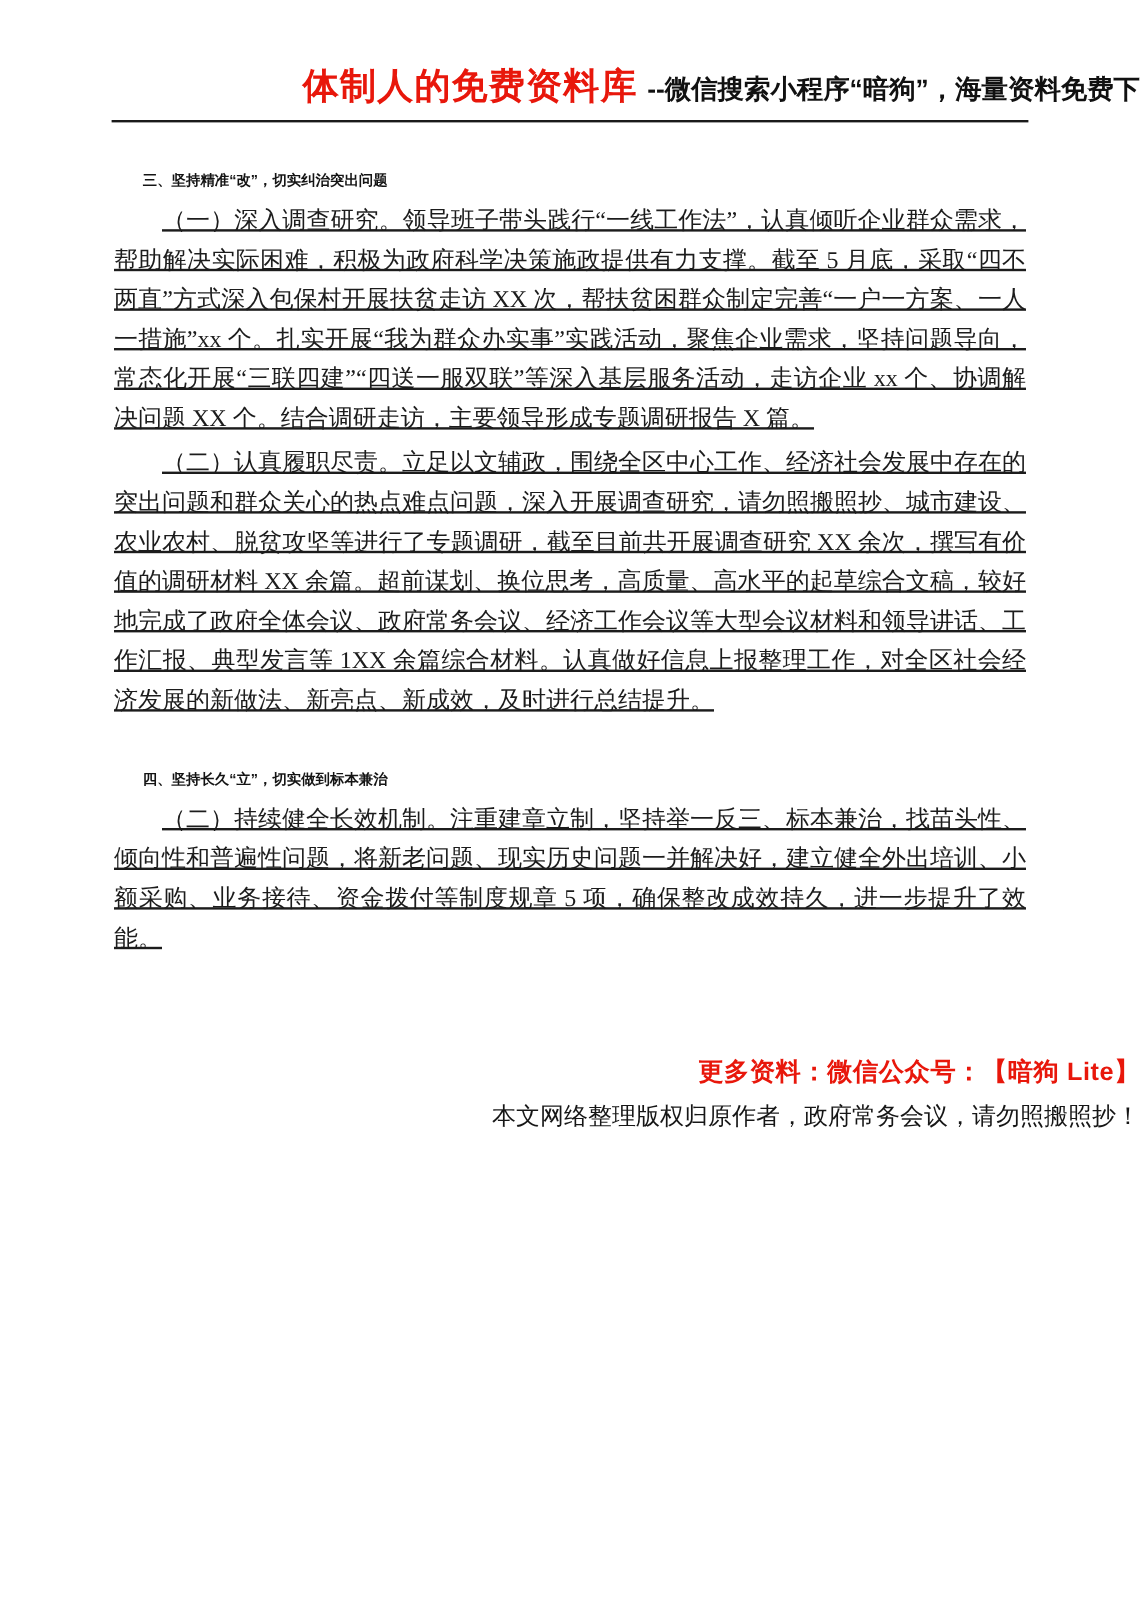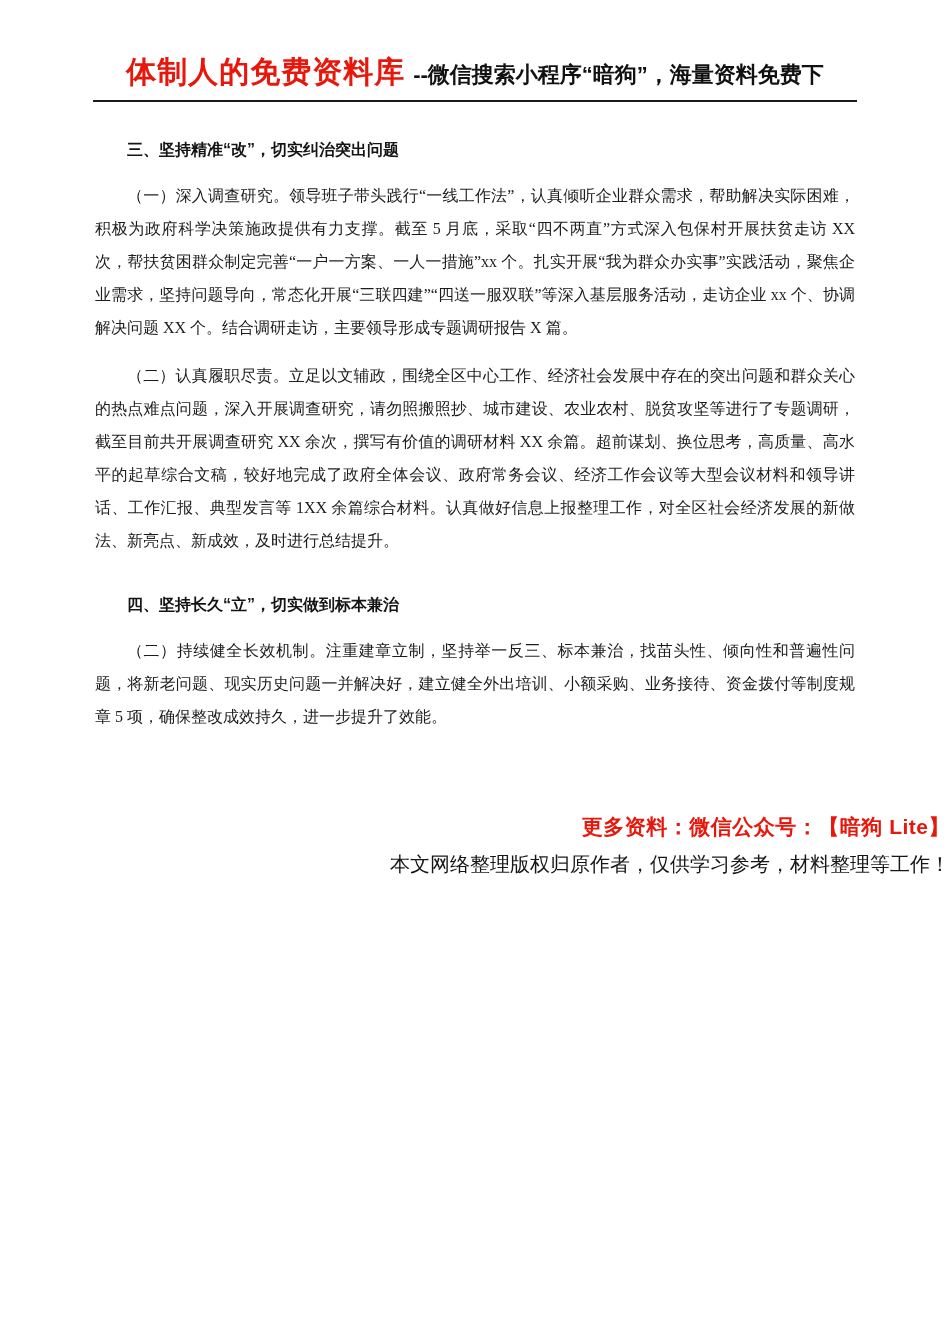--- a/index.html
+++ b/index.html
@@ -8,21 +8,21 @@
     width: 950px;
     min-height: 1344px;
     margin: 0 auto;
     background: #ffffff;
     box-sizing: border-box;
     font-family: "Liberation Serif", "DejaVu Serif", serif;
     color: #212121;
   }
   .header {
     padding-top: 52px;
-    text-align: center;
+    text-align: right;
     white-space: nowrap;
     font-family: "Liberation Sans", "DejaVu Sans", sans-serif;
   }
   .brand {
     color: #e8170b;
     font-size: 30px;
     font-weight: bold;
     letter-spacing: 1px;
     vertical-align: baseline;
   }
@@ -35,35 +35,36 @@
   }
   .rule {
     margin: 7px 93px 0 93px;
     border: none;
     border-top: 2px solid #1a1a1a;
     height: 0;
   }
   .content { padding: 34px 95px 0 95px; }
   .sec-heading {
     font-family: "Liberation Sans", "DejaVu Sans", sans-serif;
-    font-size: 16px;
+    font-size: 12px;
     font-weight: bold;
     color: #141414;
     text-indent: 2em;
     margin: 34px 0 0 0;
     line-height: 28px;
   }
   .content .sec-heading:first-child { margin-top: 0; }
   .body-para {
-    font-size: 16px;
+    font-size: 20px;
     line-height: 33px;
     text-align: justify;
     text-indent: 2em;
-    margin: 15px 0 0 0;
+    margin: 4px 0 0 0;
     color: #1c1c1c;
+    text-decoration: underline;
   }
   .footer {
     margin-top: 80px;
     text-align: right;
     font-family: "Liberation Sans", "DejaVu Sans", sans-serif;
   }
   .promo {
     color: #e8170b;
     font-size: 21px;
     font-weight: bold;
@@ -90,16 +91,16 @@
     <div class="sec-heading">三、坚持精准“改”，切实纠治突出问题</div>
     <p class="body-para">（一）深入调查研究。领导班子带头践行“一线工作法”，认真倾听企业群众需求，帮助解决实际困难，积极为政府科学决策施政提供有力支撑。截至 5 月底，采取“四不两直”方式深入包保村开展扶贫走访 XX 次，帮扶贫困群众制定完善“一户一方案、一人一措施”xx 个。扎实开展“我为群众办实事”实践活动，聚焦企业需求，坚持问题导向，常态化开展“三联四建”“四送一服双联”等深入基层服务活动，走访企业 xx 个、协调解决问题 XX 个。结合调研走访，主要领导形成专题调研报告 X 篇。</p>
     <p class="body-para">（二）认真履职尽责。立足以文辅政，围绕全区中心工作、经济社会发展中存在的突出问题和群众关心的热点难点问题，深入开展调查研究，请勿照搬照抄、城市建设、农业农村、脱贫攻坚等进行了专题调研，截至目前共开展调查研究 XX 余次，撰写有价值的调研材料 XX 余篇。超前谋划、换位思考，高质量、高水平的起草综合文稿，较好地完成了政府全体会议、政府常务会议、经济工作会议等大型会议材料和领导讲话、工作汇报、典型发言等 1XX 余篇综合材料。认真做好信息上报整理工作，对全区社会经济发展的新做法、新亮点、新成效，及时进行总结提升。</p>
 
     <div class="sec-heading">四、坚持长久“立”，切实做到标本兼治</div>
     <p class="body-para">（二）持续健全长效机制。注重建章立制，坚持举一反三、标本兼治，找苗头性、倾向性和普遍性问题，将新老问题、现实历史问题一并解决好，建立健全外出培训、小额采购、业务接待、资金拨付等制度规章 5 项，确保整改成效持久，进一步提升了效能。</p>
   </div>
 
   <div class="footer">
     <div class="promo">更多资料：微信公众号：【暗狗 Lite】</div>
-    <div class="disclaimer">本文网络整理版权归原作者，仅供学习参考，材料整理等工作！</div>
+    <div class="disclaimer">本文网络整理版权归原作者，政府常务会议，请勿照搬照抄！</div>
   </div>
 
 </div>
 
 </body></html>

